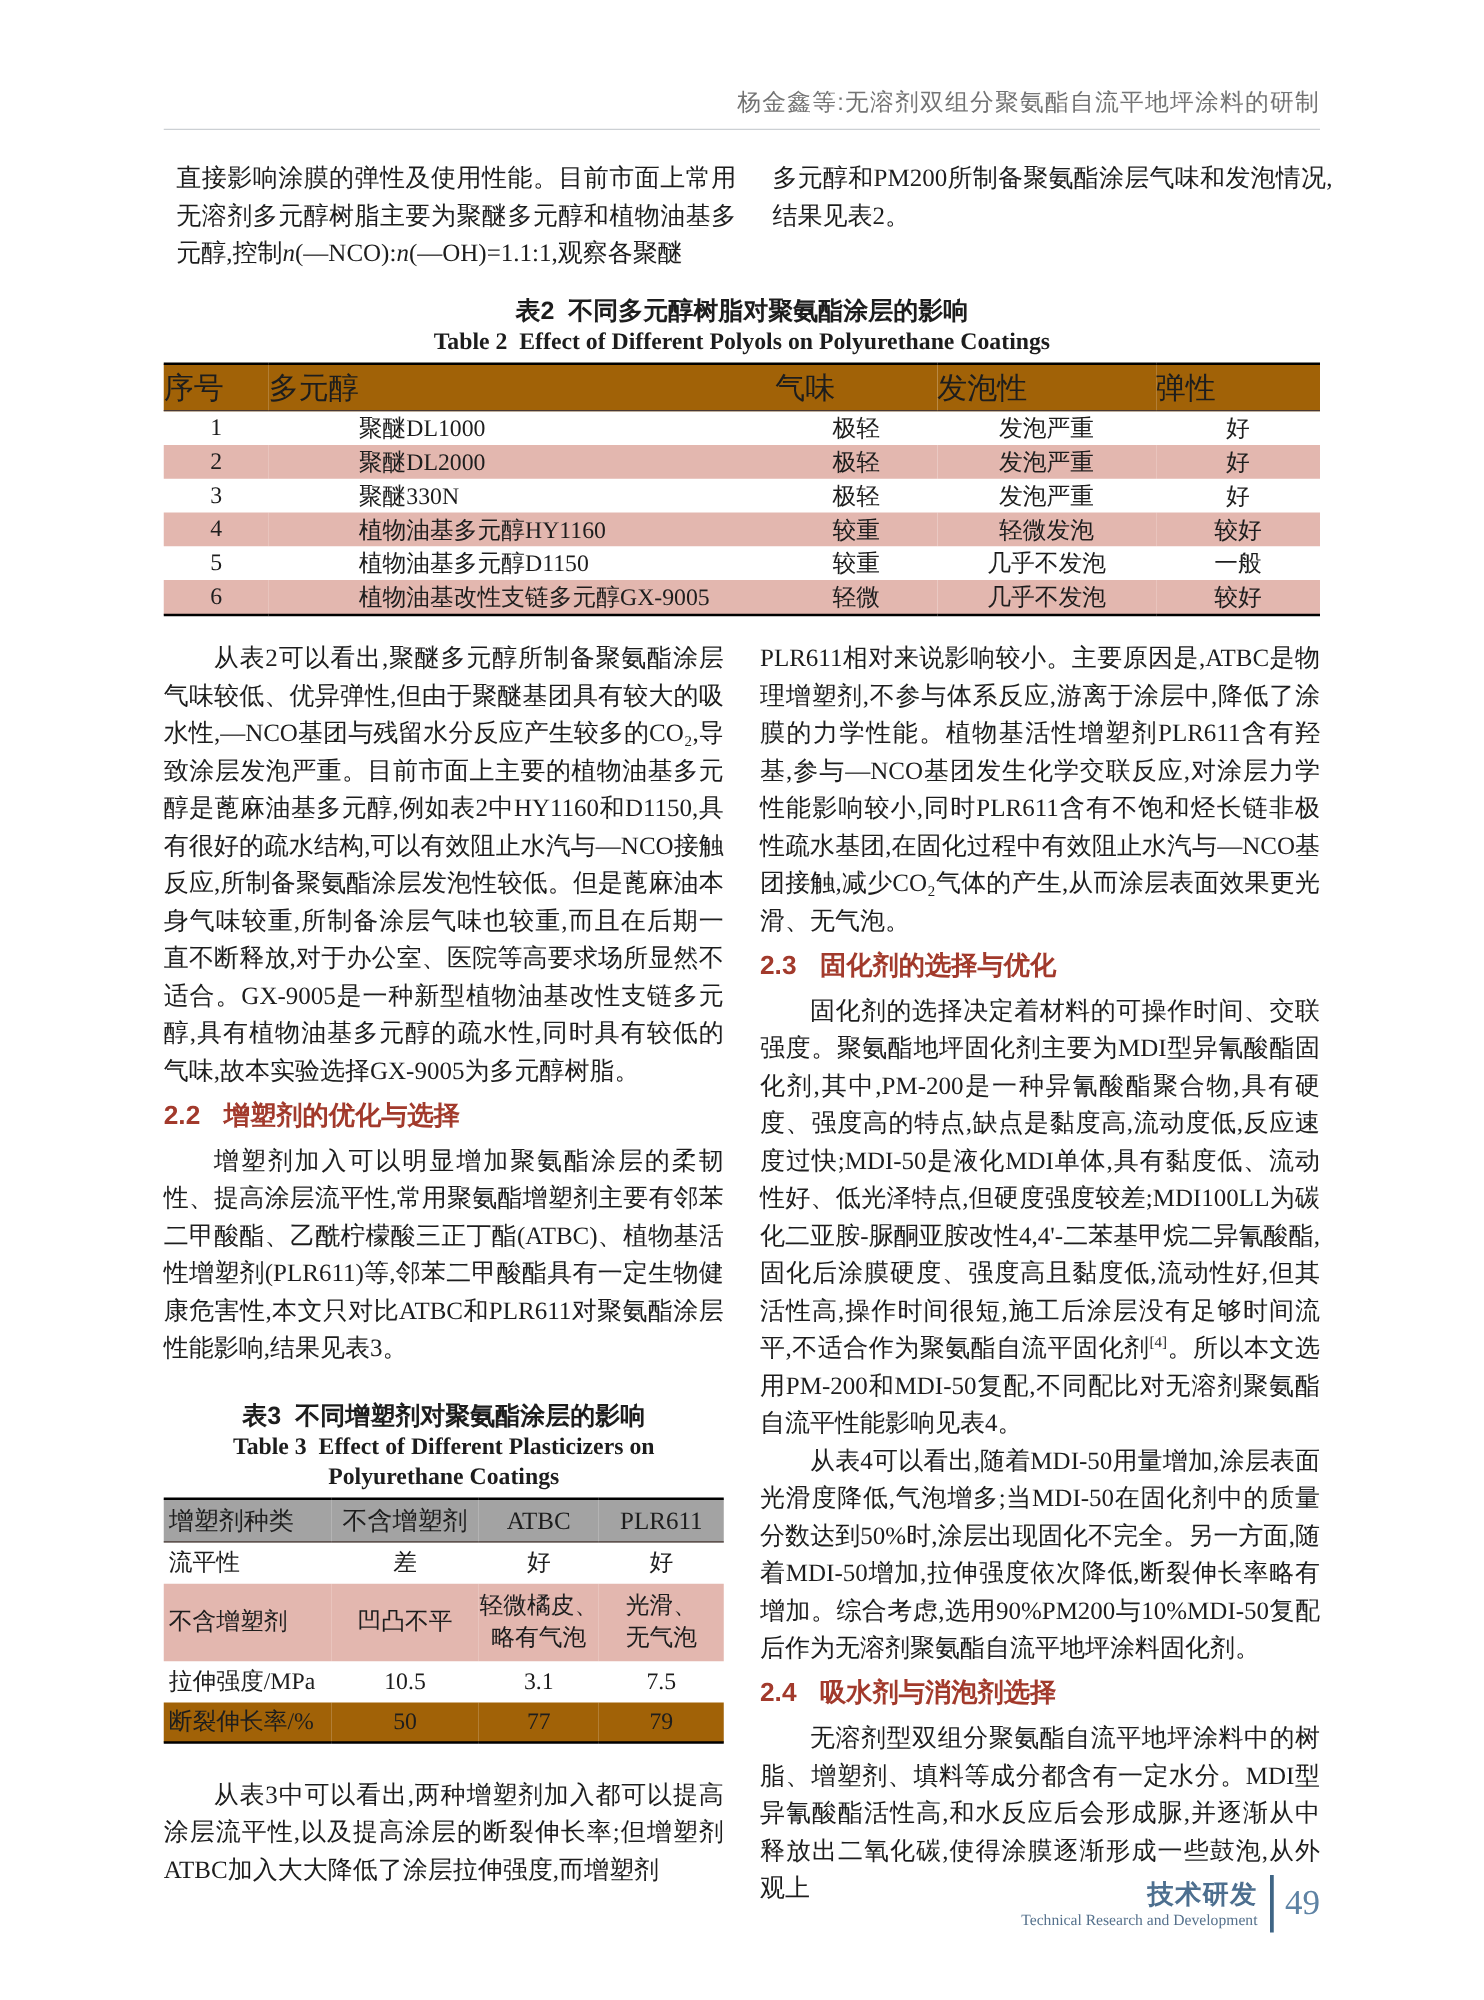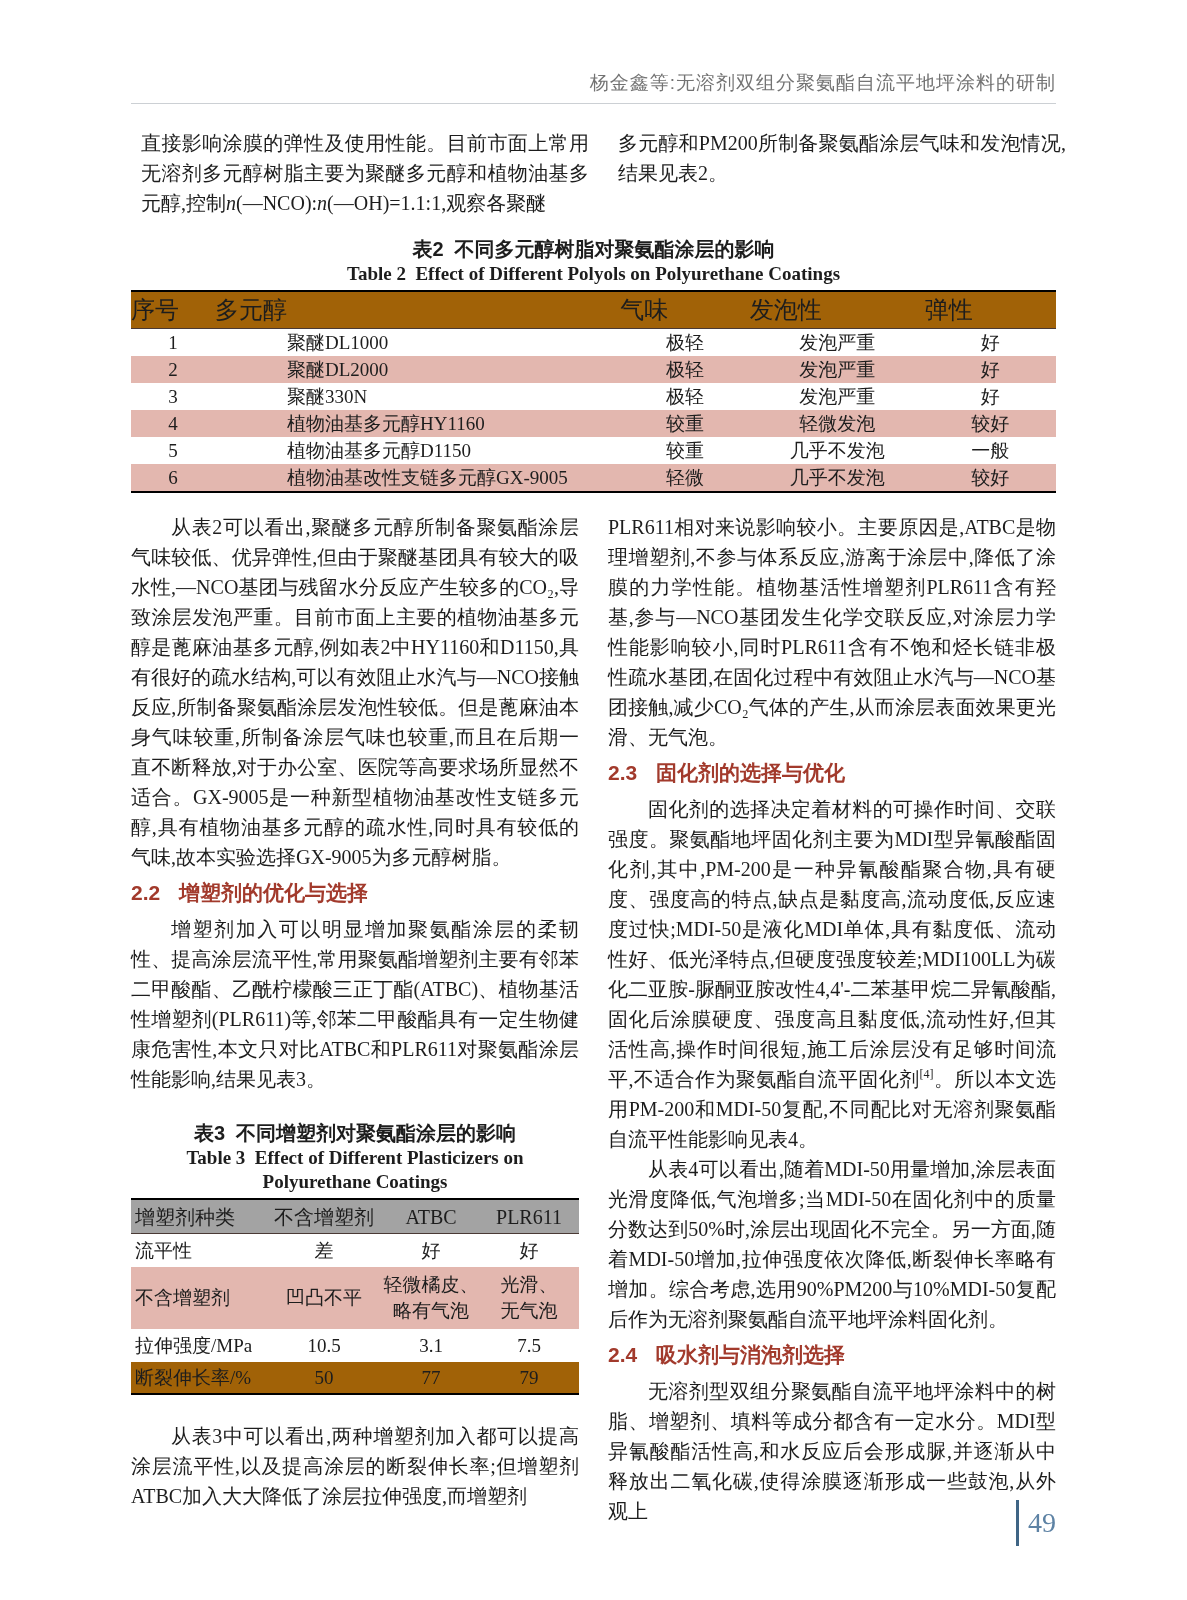--- a/index.html
+++ b/index.html
@@ -217,17 +217,21 @@
       <div class="sec-head"><span>2.3</span><span class="sec-title">固化剂的选择与优化</span></div>
       <p class="body-text indent"><span>固化剂的选择决定着材料的可操作时间、交联强度。聚氨酯地坪固化剂主要为MDI型异氰酸酯固化剂,其中,PM-200是一种异氰酸酯聚合物,具有硬度、强度高的特点,缺点是黏度高,流动度低,反应速度过快;MDI-50是液化MDI单体,具有黏度低、流动性好、低光泽特点,但硬度强度较差;MDI100LL为碳化二亚胺-脲酮亚胺改性4,4'-二苯基甲烷二异氰酸酯,固化后涂膜硬度、强度高且黏度低,流动性好,但其活性高,操作时间很短,施工后涂层没有足够时间流平,不适合作为聚氨酯自流平固化剂</span><sup>[4]</sup><span>。所以本文选用PM-200和MDI-50复配,不同配比对无溶剂聚氨酯自流平性能影响见表4。</span></p>
       <p class="body-text indent">从表4可以看出,随着MDI-50用量增加,涂层表面光滑度降低,气泡增多;当MDI-50在固化剂中的质量分数达到50%时,涂层出现固化不完全。另一方面,随着MDI-50增加,拉伸强度依次降低,断裂伸长率略有增加。综合考虑,选用90%PM200与10%MDI-50复配后作为无溶剂聚氨酯自流平地坪涂料固化剂。</p>
       <div class="sec-head"><span>2.4</span><span class="sec-title">吸水剂与消泡剂选择</span></div>
       <p class="body-text indent">无溶剂型双组分聚氨酯自流平地坪涂料中的树脂、增塑剂、填料等成分都含有一定水分。MDI型异氰酸酯活性高,和水反应后会形成脲,并逐渐从中释放出二氧化碳,使得涂膜逐渐形成一些鼓泡,从外观上</p>
     </div>
 
   </div>
 
   <div class="footer">
+    <div class="footer-labels">
+      <div class="footer-zh">技术研发</div>
+      <div class="footer-en">Technical Research and Development</div>
+    </div>
     <div class="footer-bar"></div>
     <div class="footer-num">49</div>
   </div>
 
 </div>
 
 </body></html>

